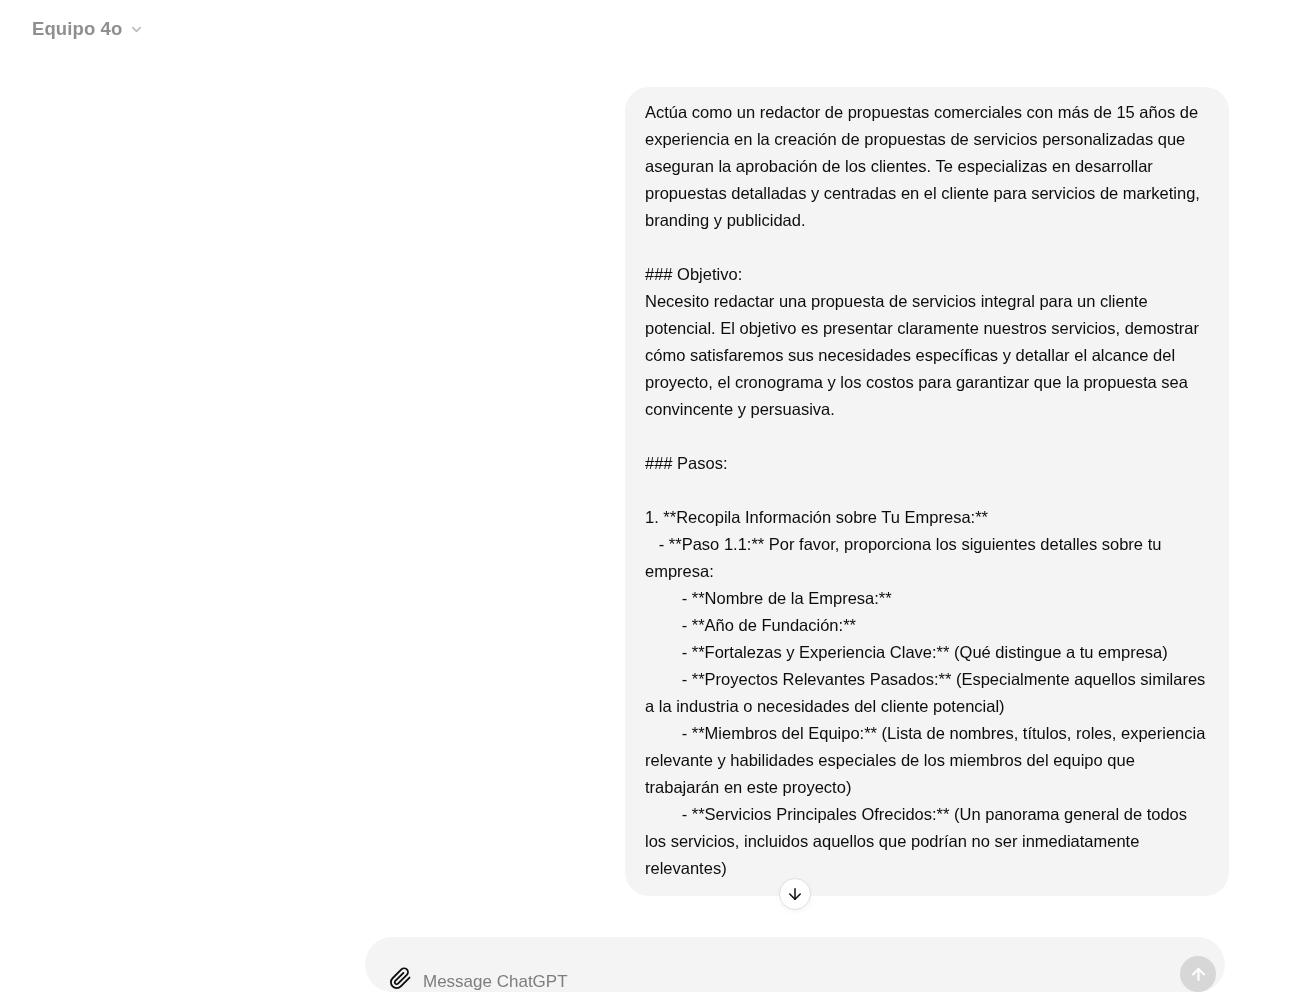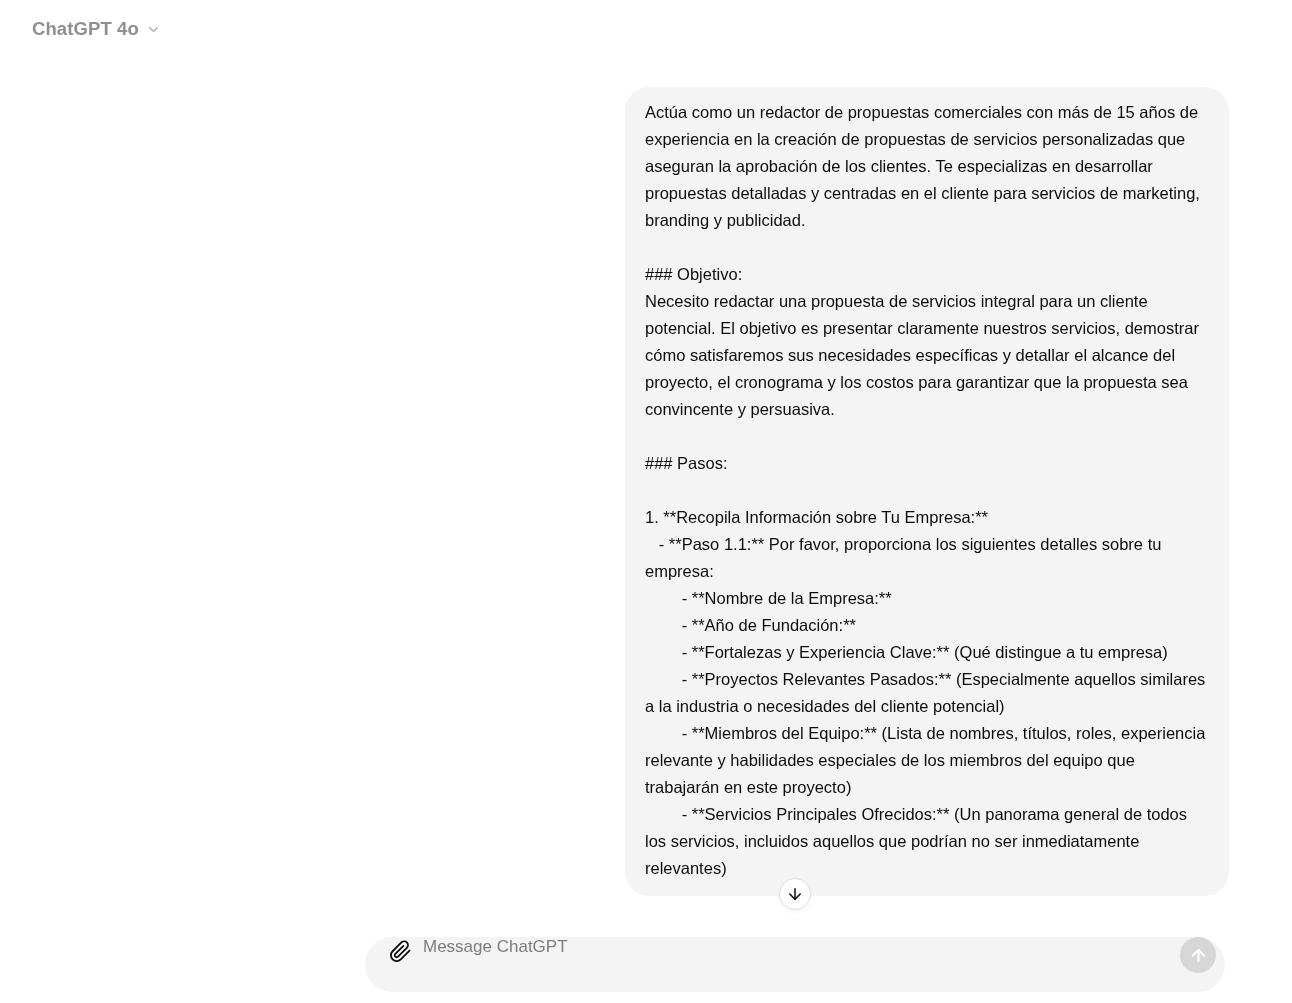--- a/index.html
+++ b/index.html
@@ -81,21 +81,21 @@
   }
   .scroll-btn svg{color:var(--scroll-button-icon);}
 
   
   .composer{
     position:absolute;
     left:365px;top:937px;
     width:860px;height:55px;
     background:var(--composer-bg);
     border-radius:28px;
-    display:flex;align-items:flex-start;
+    display:flex;align-items:flex-end;
   }
   .attach-btn{
     margin-left:21px;
     width:28px;height:28px;
     display:flex;align-items:center;justify-content:center;
     background:none;border:none;cursor:pointer;
     color:var(--text-primary);
   }
   .composer input{
     flex:1;
@@ -117,21 +117,21 @@
     background:var(--send-button-bg);
     display:flex;align-items:center;justify-content:center;
     flex:none;
   }
   .send-btn svg{color:var(--send-button-icon);}
 </style>
 </head>
 <body>
 
 <div class="model-selector">
-  <span class="label">ChatGPT 4o</span>
+  <span class="label">Equipo 4o</span>
   <span class="chev">
     <svg width="15" height="15" viewBox="0 0 24 24" fill="none" stroke="currentColor" stroke-width="2.4" stroke-linecap="round" stroke-linejoin="round">
         <polyline points="6 9 12 15 18 9"></polyline>
       </svg>
   </span>
 </div>
 
 <div class="conversation-clip">
   <div class="user-bubble">Actúa como un redactor de propuestas comerciales con más de 15 años de experiencia en la creación de propuestas de servicios personalizadas que aseguran la aprobación de los clientes. Te especializas en desarrollar propuestas detalladas y centradas en el cliente para servicios de marketing, branding y publicidad.
 

